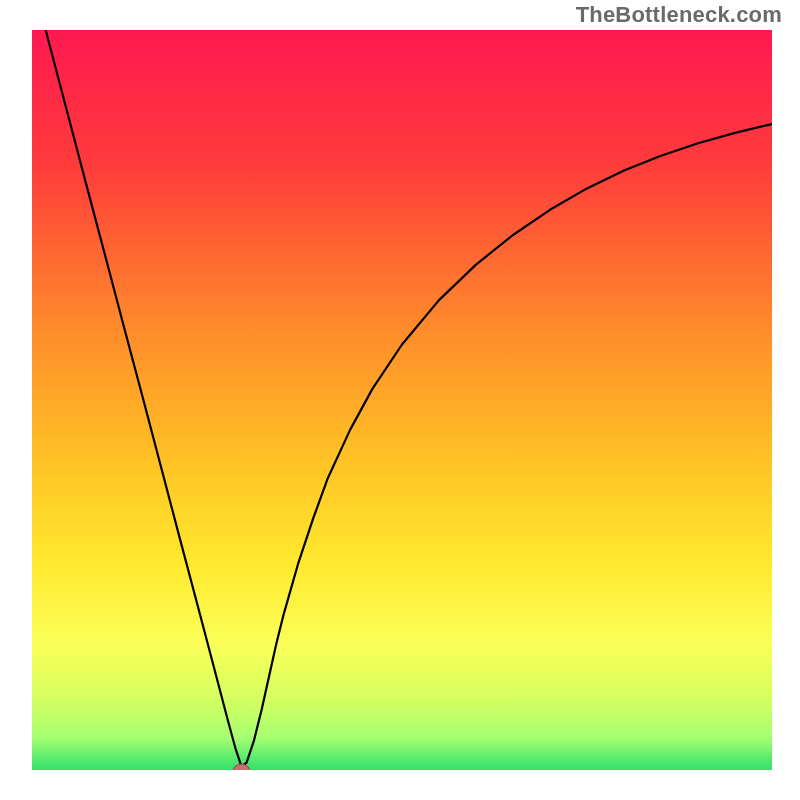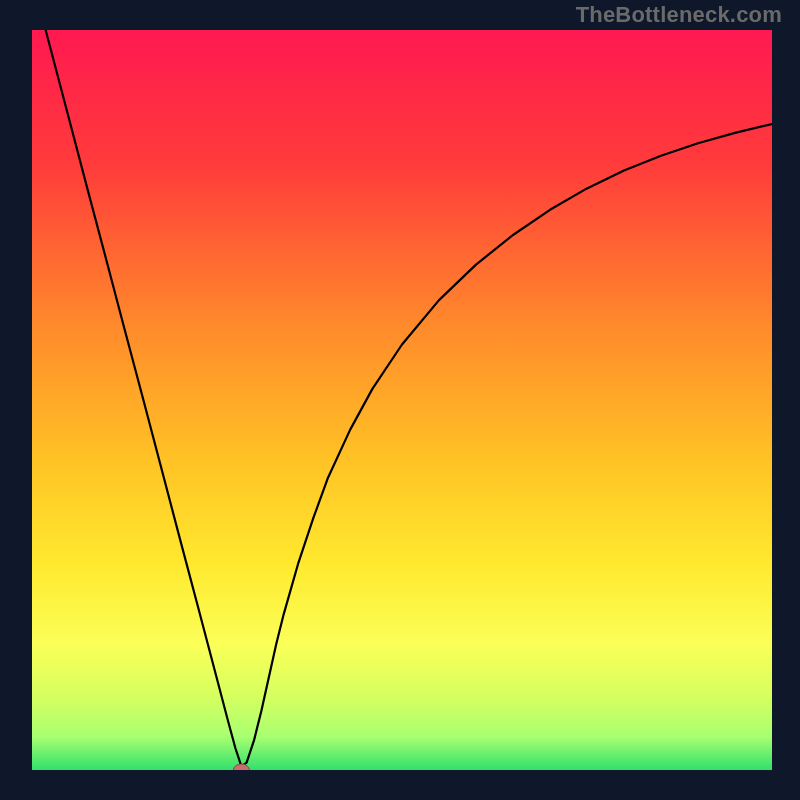--- a/index.html
+++ b/index.html
@@ -7,21 +7,21 @@
   padding: 0;
   width: 800px;
   height: 800px;
   background: #000;
   overflow: hidden;
   font-family: Arial, Helvetica, sans-serif;
 }
 .outer {
   width: 800px;
   height: 800px;
-  background: #0f172a;
+  background: #ffffff;
   position: relative;
 }
 .watermark {
   position: absolute;
   top: 2px;
   right: 18px;
   color: #6a6a6a;
   font-size: 22px;
   font-weight: 600;
   letter-spacing: 0.2px;

